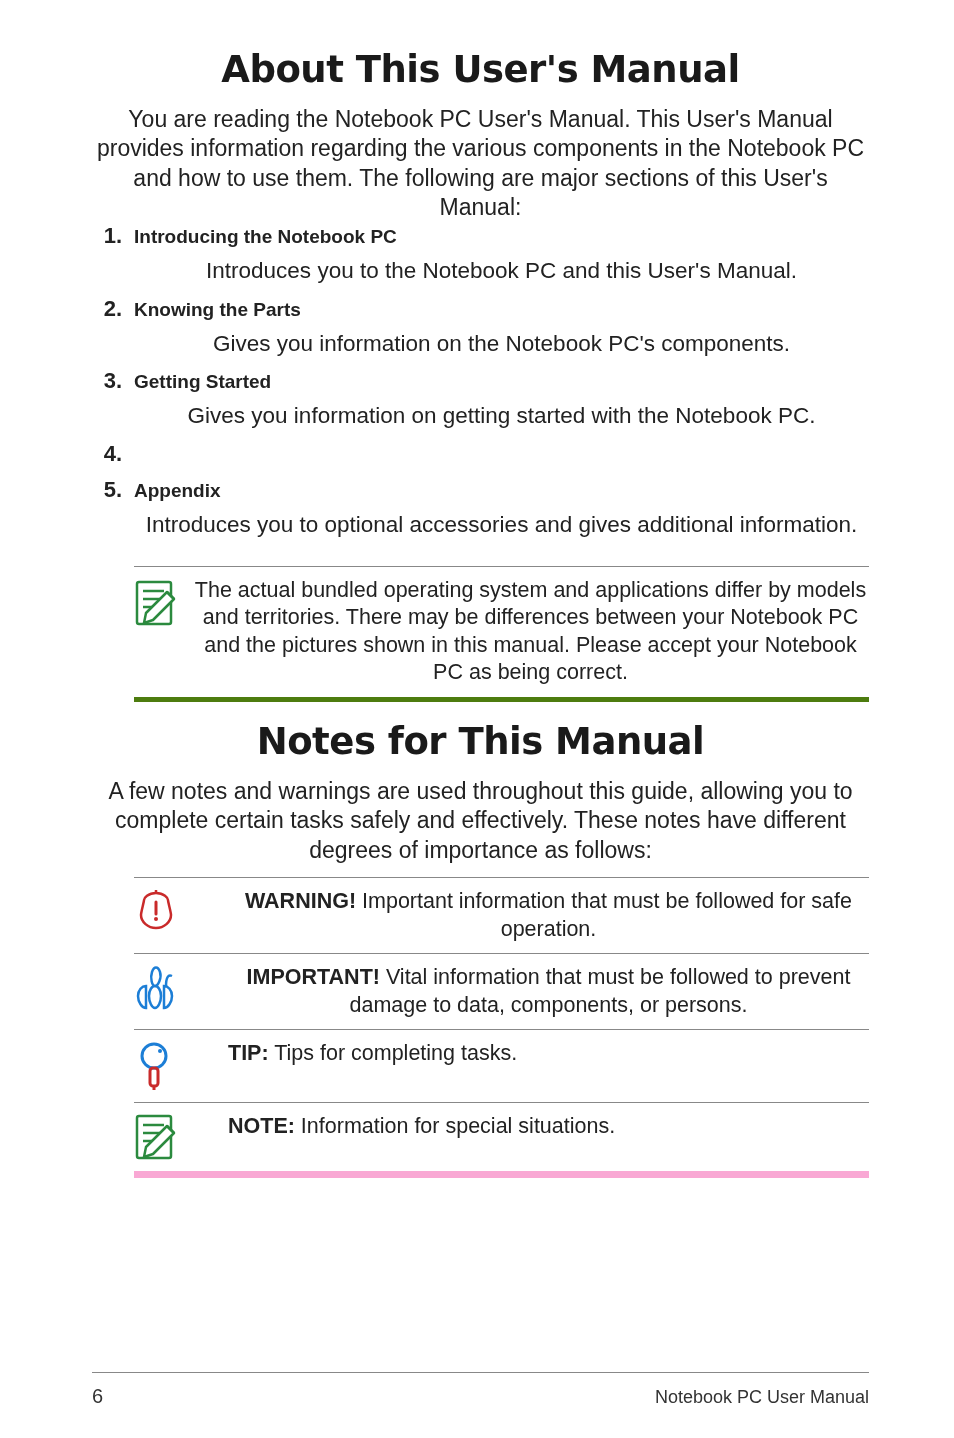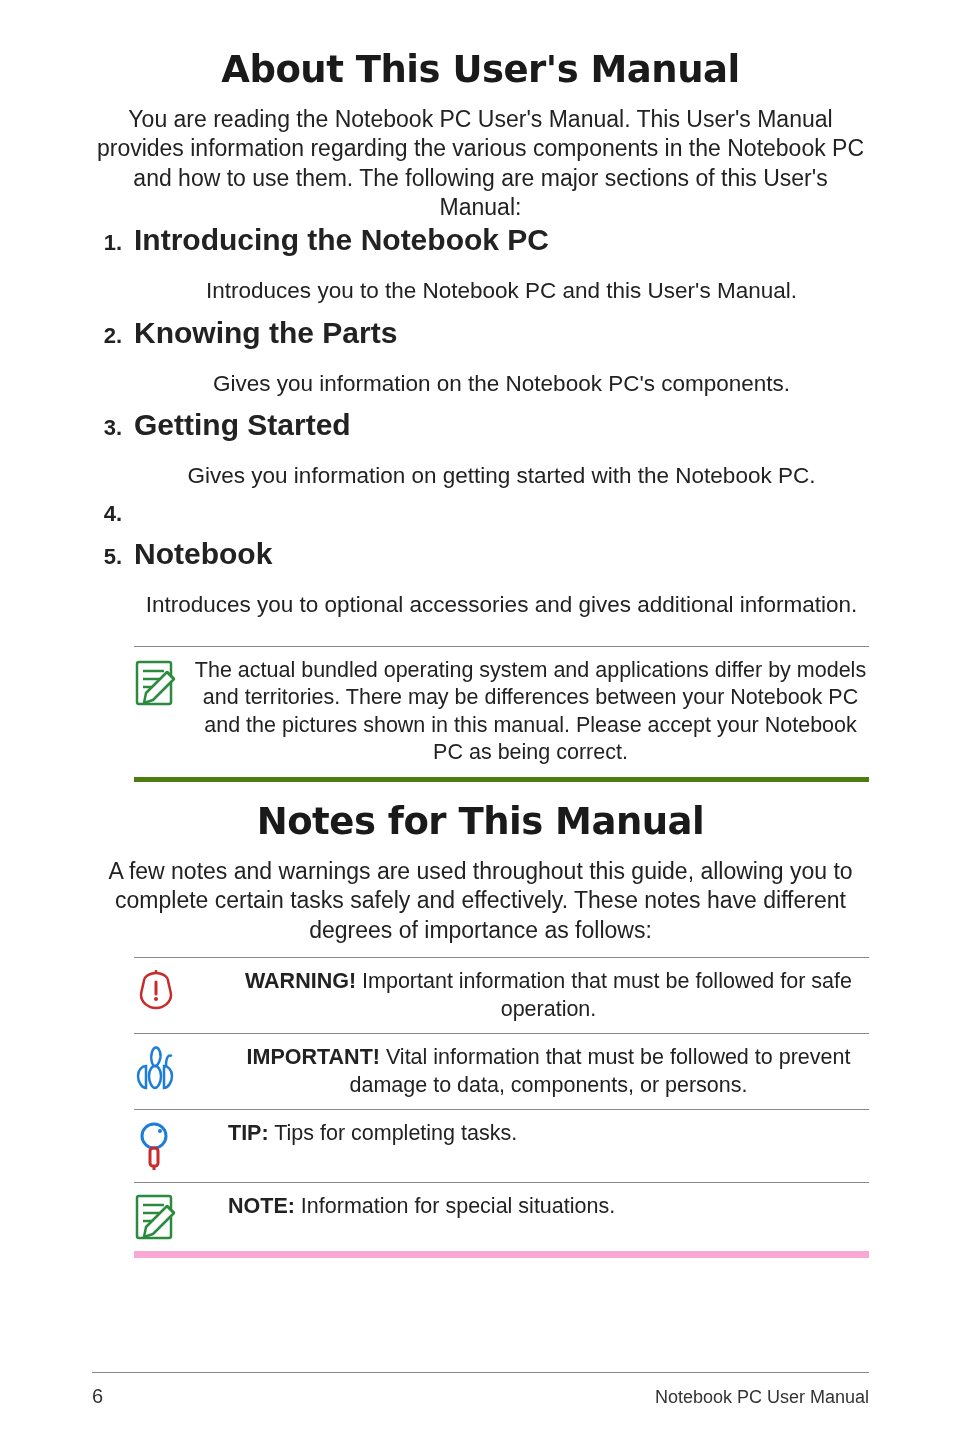--- a/index.html
+++ b/index.html
@@ -47,28 +47,28 @@
     display: flex;
     align-items: baseline;
   }
   .sec-num {
     font-size: 22px;
     font-weight: 700;
     width: 42px;
     flex: 0 0 42px;
   }
   .sec-title {
-    font-size: 30px;
+    font-size: 19px;
     font-weight: 700;
   }
   .sec-desc {
     font-size: 22.5px;
     line-height: 1.28;
     padding-left: 42px;
-    margin-top: 20px;
+    margin-top: 8px;
   }
   .note-block {
     border-top: 1px solid #888;
     border-bottom: 5px solid #4d7c0f;
     margin: 6px 0 18px 42px;
     padding: 10px 0 10px 0;
     display: flex;
   }
   .note-block .icon-col {
     width: 58px;
@@ -155,21 +155,21 @@
       <div class="sec-desc">Gives you information on getting started with the Notebook PC.</div>
     </li>
     <li>
       <div class="sec-row">
         <span class="sec-num">4.</span>
       </div>
     </li>
     <li>
       <div class="sec-row">
         <span class="sec-num">5.</span>
-        <span class="sec-title">Notebook</span>
+        <span class="sec-title">Appendix</span>
       </div>
       <div class="sec-desc">Introduces you to optional accessories and gives additional information.</div>
     </li>
   </ol>
 
   <div class="note-block">
     <div class="icon-col">
       <span>
         <svg width="44" height="48" viewBox="0 0 44 48">
           <rect x="3" y="3" width="34" height="42" rx="2" fill="none" stroke="#2b8a3e" stroke-width="2.5"></rect>

